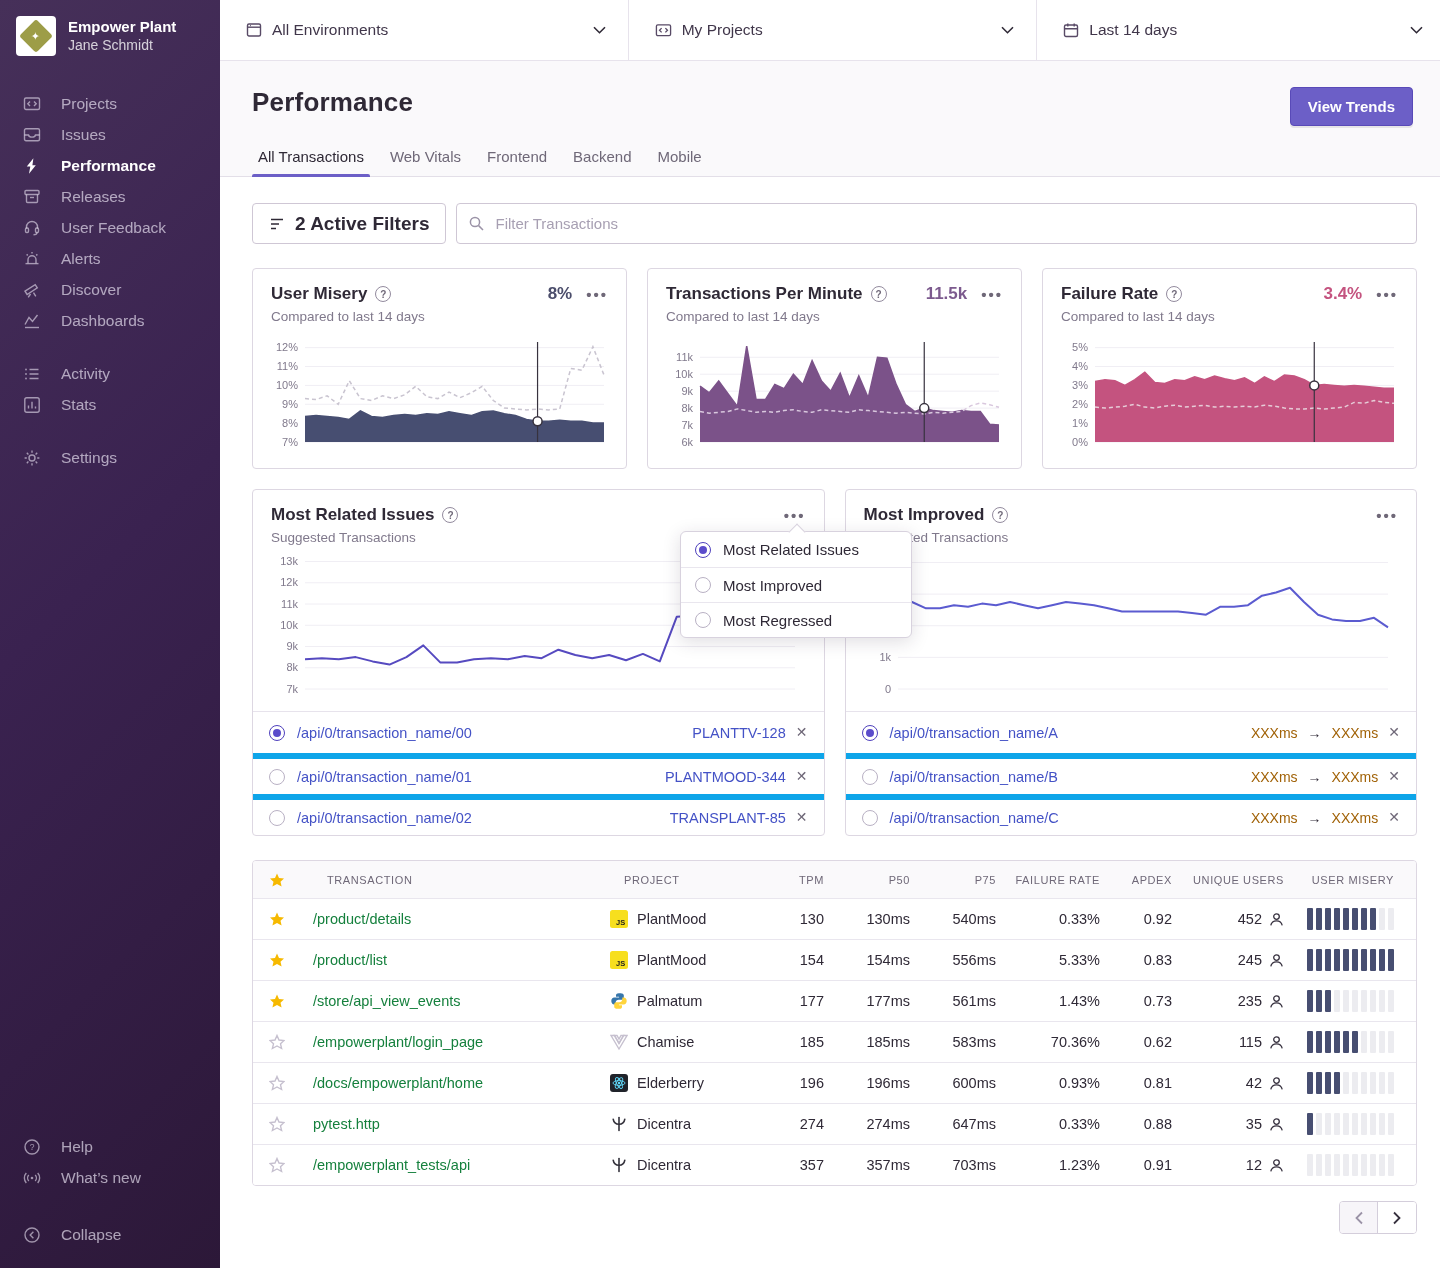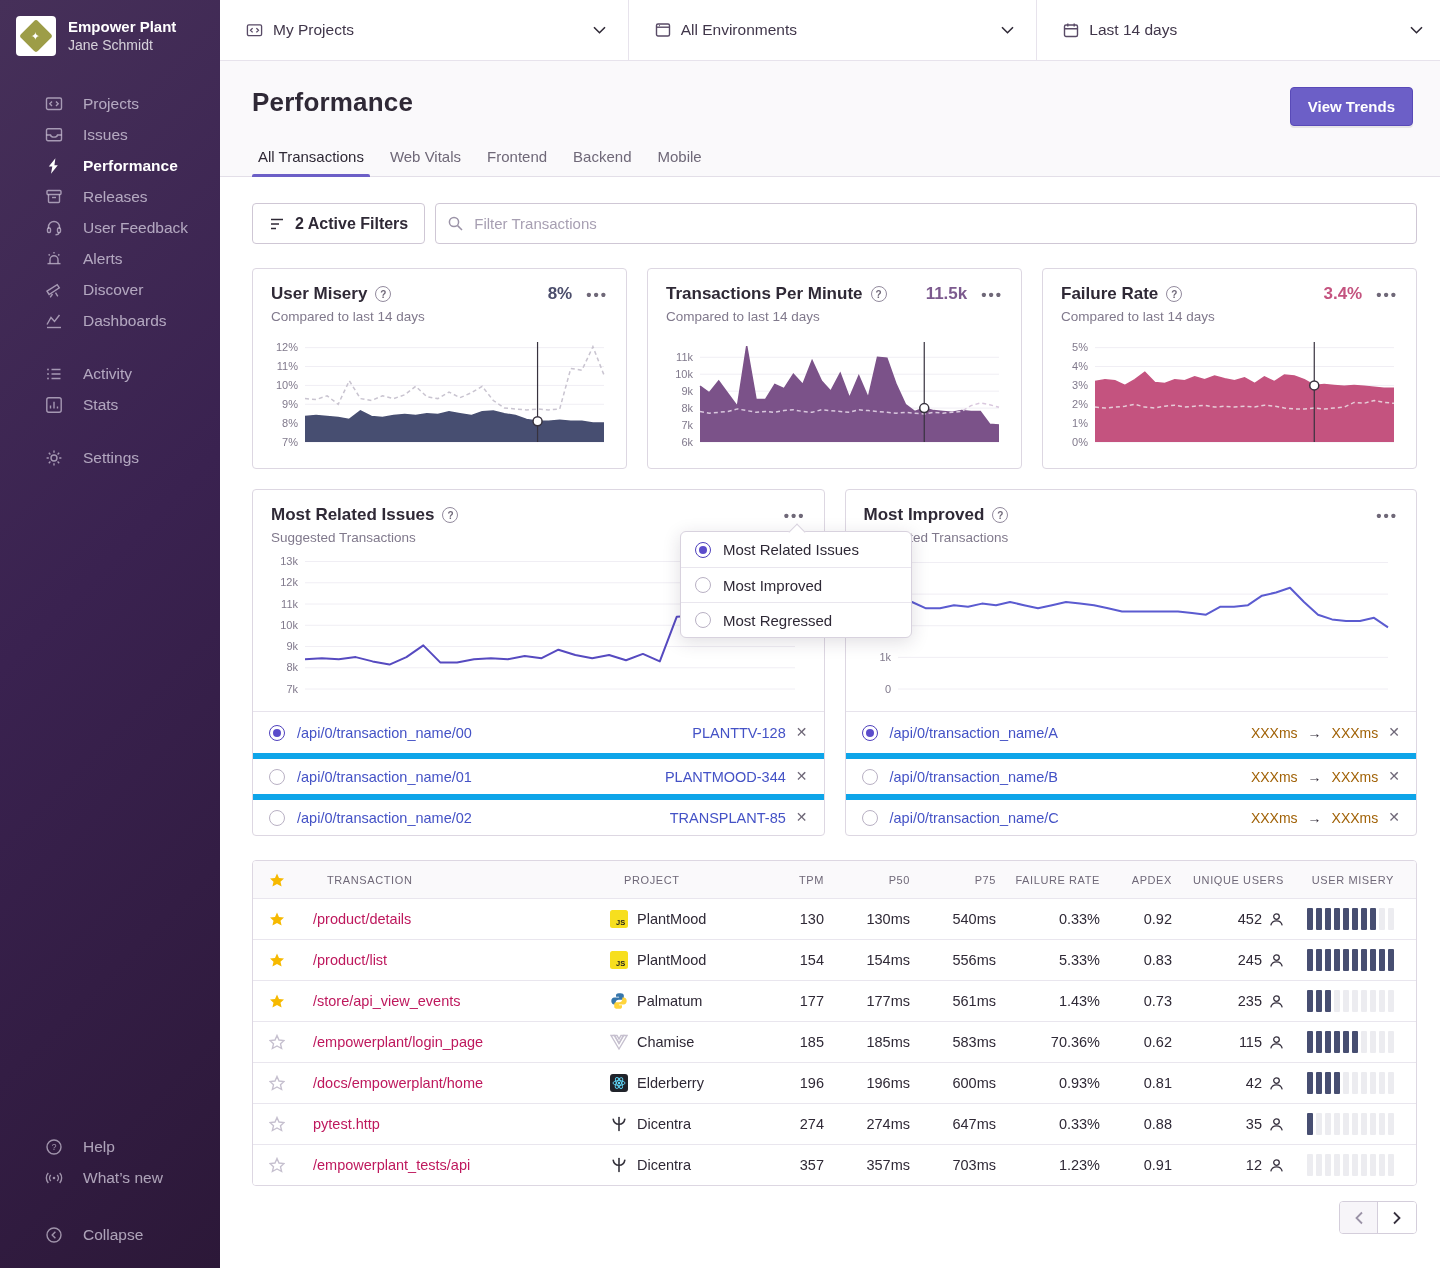--- a/index.html
+++ b/index.html
@@ -8,21 +8,21 @@
 
   
   .sidebar{width:220px;height:1268px;flex:0 0 220px;background:linear-gradient(315deg,#2c1838 0%,#3a2250 55%,#463059 100%);display:flex;flex-direction:column;padding:12px 0 18px;}
   .org-row{display:flex;align-items:center;gap:12px;padding:4px 16px 14px;}
   .org-logo{width:40px;height:40px;background:#fff;border-radius:4px;display:flex;align-items:center;justify-content:center;cursor:pointer;}
   .org-logo .diamond{width:24px;height:24px;background:#9d9d47;border-radius:3px;transform:rotate(45deg);display:flex;align-items:center;justify-content:center;}
   .org-logo .spark{transform:rotate(-45deg);color:#fff;font-size:11px;}
   .org-name{color:#fff;font-weight:700;font-size:15px;line-height:1.25;}
   .org-user{color:rgba(255,255,255,.78);font-size:14px;line-height:1.25;}
   .nav{display:flex;flex-direction:column;margin-top:18px;}
-  .nav-item{display:flex;align-items:center;gap:20px;height:31px;padding-left:44px;color:rgba(235,228,243,.68);font-size:15.5px;cursor:pointer;text-align:center;}
+  .nav-item{display:flex;align-items:center;gap:20px;height:31px;padding-left:22px;color:rgba(235,228,243,.68);font-size:15.5px;cursor:pointer;text-align:center;}
   .nav-item .nicon{width:19px;height:19px;display:flex;align-items:center;justify-content:center;color:rgba(235,228,243,.6);}
   .nav-item.active{color:#fff;font-weight:600;}
   .nav-item.active .nicon{color:#fff;}
   .nav-gap{height:22px;}
   .side-bottom{margin-top:auto;display:flex;flex-direction:column;}
   .collapse-gap{height:26px;}
 
   
   .main{flex:1;display:flex;flex-direction:column;background:#fff;}
 
@@ -37,21 +37,21 @@
   .page-title{font-size:26px;font-weight:700;color:#2f2936;letter-spacing:.2px;}
   .view-trends{margin-left:auto;background:#6c5fc7;border:1px solid #594ab8;color:#fff;font-size:15px;font-weight:700;padding:10px 17px;border-radius:4px;cursor:pointer;box-shadow:0 2px 0 rgba(0,0,0,.08);font-family:inherit;}
   .tabs{display:flex;gap:26px;margin-top:22px;padding-left:6px;}
   .tab{font-size:15px;color:#6f6878;padding-bottom:11px;cursor:pointer;position:relative;}
   .tab.active{color:#2f2936;}
   .tab.active::after{content:"";position:absolute;left:-6px;right:-6px;bottom:-1px;height:3px;background:#6c5fc7;border-radius:2px 2px 0 0;}
 
   .content{padding:26px 28px 0 32px;background:#fff;position:relative;}
 
   .filter-row{display:flex;gap:10px;}
-  .filters-btn{display:flex;align-items:center;gap:10px;height:41px;padding:0 16px;background:#fff;border:1px solid #cfc7d5;border-radius:4px;font-size:16px;font-weight:700;color:#2f2936;cursor:pointer;font-family:inherit;}
+  .filters-btn{display:flex;align-items:center;gap:10px;height:41px;padding:0 16px;background:#fff;border:1px solid #cfc7d5;border-radius:4px;font-size:19px;font-weight:700;color:#2f2936;cursor:pointer;font-family:inherit;}
   .searchbox{flex:1;position:relative;}
   .searchbox input{width:100%;height:41px;border:1px solid #cfc7d5;border-radius:4px;padding:0 12px 0 38px;font-size:15px;color:#2f2936;font-family:inherit;outline:none;}
   .searchbox input::placeholder{color:#a79fb2;}
   .searchbox .mag{position:absolute;left:12px;top:12px;}
 
   .cards3{display:grid;grid-template-columns:1fr 1fr 1fr;gap:20px;margin-top:24px;}
   .card{border:1px solid #ddd7e2;border-radius:4px;background:#fff;padding:15px 18px 12px;}
   .card-head{display:flex;align-items:center;gap:8px;}
   .card-title{font-size:17px;font-weight:700;color:#2f2936;}
   .help-dot{width:16px;height:16px;border:1.5px solid #938b9e;border-radius:50%;color:#6f6878;font-size:10px;font-weight:700;display:flex;align-items:center;justify-content:center;cursor:pointer;}
@@ -81,21 +81,21 @@
   .pop-row{display:flex;align-items:center;gap:12px;height:35px;padding:0 14px;border-top:1px solid #e9e6ee;font-size:15px;color:#2f2936;cursor:pointer;}
   .pop-row:first-child{border-top:none;}
 
   
   .txn-table{margin-top:24px;border:1px solid #ddd7e2;border-radius:4px;overflow:hidden;}
   .t-row{display:grid;grid-template-columns:44px minmax(0,1fr) 150px 64px 86px 86px 104px 72px 112px 110px;align-items:center;height:41px;padding:0 22px 0 16px;border-top:1px solid #e9e6ee;background:#fff;}
   .t-head{height:37px;background:#faf9fb;border-top:none;}
   .t-head .hcell{font-size:11px;font-weight:400;color:#6f6878;letter-spacing:.6px;text-transform:uppercase;margin-left:14px;}
   .num{text-align:right;font-size:14.5px;color:#2f2936;}
   .t-head .num{font-size:11px;color:#6f6878;}
-  .cell-txn a{font-size:14.5px;color:#be185d;text-decoration:none;cursor:pointer;}
+  .cell-txn a{font-size:14.5px;color:#15803d;text-decoration:none;cursor:pointer;}
   .cell-proj{display:flex;align-items:center;gap:9px;font-size:14.5px;color:#2f2936;}
   .plat{width:18px;height:18px;flex:0 0 18px;display:flex;}
   .cell-users{display:flex;justify-content:flex-end;align-items:center;gap:7px;font-size:14.5px;color:#2f2936;}
   .cell-misery{display:flex;gap:3px;justify-content:flex-end;}
   .mbar{width:6px;height:22px;background:#ececf0;border-radius:1px;}
   .mbar.filled{background:#474e71;}
   .star{cursor:pointer;display:flex;}
   .star polygon{fill:#f6b900;stroke:none;}
   [data-starred="false"] polygon{fill:none;stroke:#c6c0cf;stroke-width:1.4;}
 
@@ -257,36 +257,36 @@
         </span>
       <span>Collapse</span>
     </div>
   </div>
 </div>
 
 <div class="main">
 
   <div class="topbar">
     <div class="topsel">
-      <svg width="17" height="17" viewBox="0 0 18 18" fill="none" stroke="#584a66" stroke-width="1.4">
-          <rect x="1.5" y="3" width="15" height="11.5" rx="1.5"></rect>
-          <path d="M7 6.5 4.8 8.8 7 11M11 6.5l2.2 2.3L11 11"></path>
-        </svg>
-      <span class="tlabel">My Projects</span>
-      <svg width="13" height="9" viewBox="0 0 13 9" fill="none" stroke="#2f2936" stroke-width="1.6">
-          <path d="M1 1.2l5.5 5.5L12 1.2"></path>
-        </svg>
-    </div>
-    <div class="topsel">
       <svg width="16" height="16" viewBox="0 0 16 16" fill="none" stroke="#584a66" stroke-width="1.4">
           <rect x="1.5" y="2" width="13" height="12" rx="1.5"></rect>
           <path d="M1.5 5.2h13"></path>
           <path d="M4 3.6h.8"></path>
         </svg>
       <span class="tlabel">All Environments</span>
+      <svg width="13" height="9" viewBox="0 0 13 9" fill="none" stroke="#2f2936" stroke-width="1.6">
+          <path d="M1 1.2l5.5 5.5L12 1.2"></path>
+        </svg>
+    </div>
+    <div class="topsel">
+      <svg width="17" height="17" viewBox="0 0 18 18" fill="none" stroke="#584a66" stroke-width="1.4">
+          <rect x="1.5" y="3" width="15" height="11.5" rx="1.5"></rect>
+          <path d="M7 6.5 4.8 8.8 7 11M11 6.5l2.2 2.3L11 11"></path>
+        </svg>
+      <span class="tlabel">My Projects</span>
       <svg width="13" height="9" viewBox="0 0 13 9" fill="none" stroke="#2f2936" stroke-width="1.6">
           <path d="M1 1.2l5.5 5.5L12 1.2"></path>
         </svg>
     </div>
     <div class="topsel">
       <svg width="16" height="16" viewBox="0 0 16 16" fill="none" stroke="#584a66" stroke-width="1.4">
           <rect x="1.5" y="3" width="13" height="11.5" rx="1.5"></rect>
           <path d="M4.8 1.5v3M11.2 1.5v3M1.5 6.8h13"></path>
         </svg>
       <span class="tlabel">Last 14 days</span>

